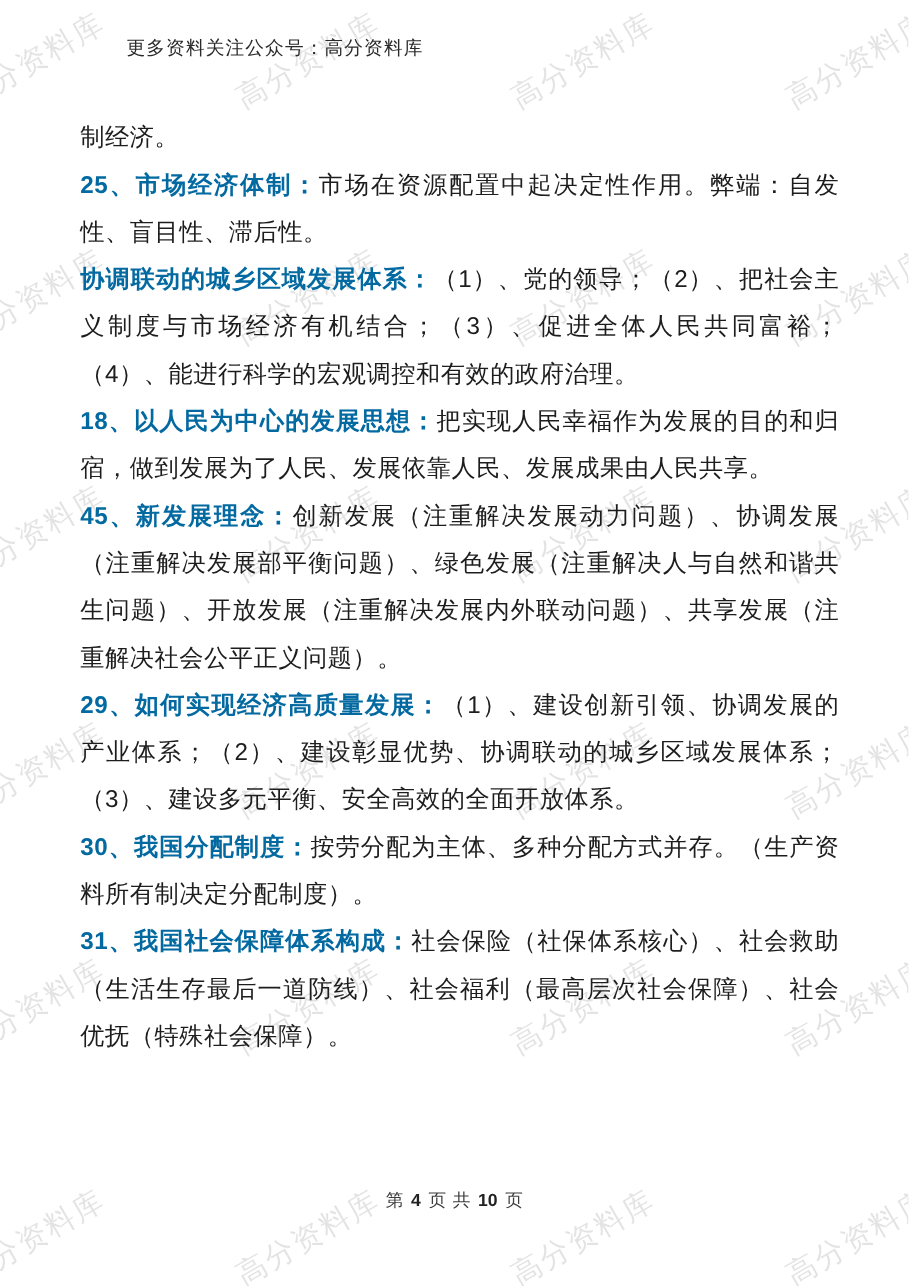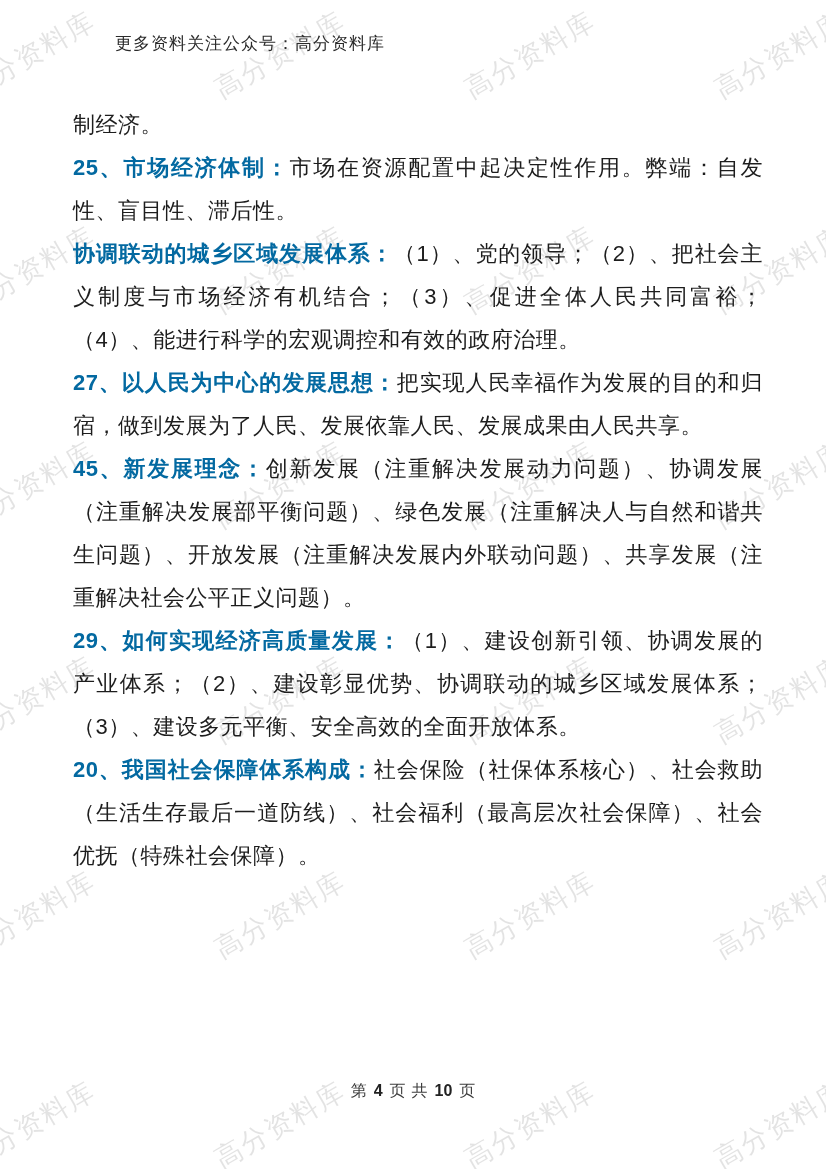--- a/index.html
+++ b/index.html
@@ -74,23 +74,24 @@
     </div>
 
   <div class="header">
     <span>更多资料关注公众号：高分资料库</span>
   </div>
 
   <div class="content">
     <p><b></b><span>制经济。</span></p>
     <p><b>25、市场经济体制：</b><span>市场在资源配置中起决定性作用。弊端：自发性、盲目性、滞后性。</span></p>
     <p><b>协调联动的城乡区域发展体系：</b><span>（1）、党的领导；（2）、把社会主义制度与市场经济有机结合；（3）、促进全体人民共同富裕；（4）、能进行科学的宏观调控和有效的政府治理。</span></p>
-    <p><b>27、以人民为中心的发展思想：</b><span>把实现人民幸福作为发展的目的和归宿，做到发展为了人民、发展依靠人民、发展成果由人民共享。</span></p>
+    <p><b>18、以人民为中心的发展思想：</b><span>把实现人民幸福作为发展的目的和归宿，做到发展为了人民、发展依靠人民、发展成果由人民共享。</span></p>
     <p><b>45、新发展理念：</b><span>创新发展（注重解决发展动力问题）、协调发展（注重解决发展部平衡问题）、绿色发展（注重解决人与自然和谐共生问题）、开放发展（注重解决发展内外联动问题）、共享发展（注重解决社会公平正义问题）。</span></p>
     <p><b>29、如何实现经济高质量发展：</b><span>（1）、建设创新引领、协调发展的产业体系；（2）、建设彰显优势、协调联动的城乡区域发展体系；（3）、建设多元平衡、安全高效的全面开放体系。</span></p>
-    <p><b>20、我国社会保障体系构成：</b><span>社会保险（社保体系核心）、社会救助（生活生存最后一道防线）、社会福利（最高层次社会保障）、社会优抚（特殊社会保障）。</span></p>
+    <p><b>30、我国分配制度：</b><span>按劳分配为主体、多种分配方式并存。（生产资料所有制决定分配制度）。</span></p>
+    <p><b>31、我国社会保障体系构成：</b><span>社会保险（社保体系核心）、社会救助（生活生存最后一道防线）、社会福利（最高层次社会保障）、社会优抚（特殊社会保障）。</span></p>
   </div>
 
   <div class="footer">
     <span class="word">第</span><span class="num">4</span><span class="word">页</span><span class="word">共</span><span class="num">10</span><span class="word">页</span>
   </div>
 
 </div>
 
 </body></html>

